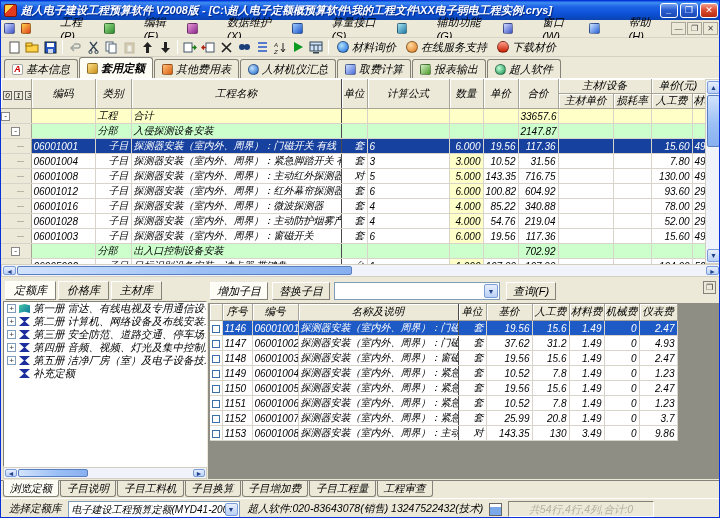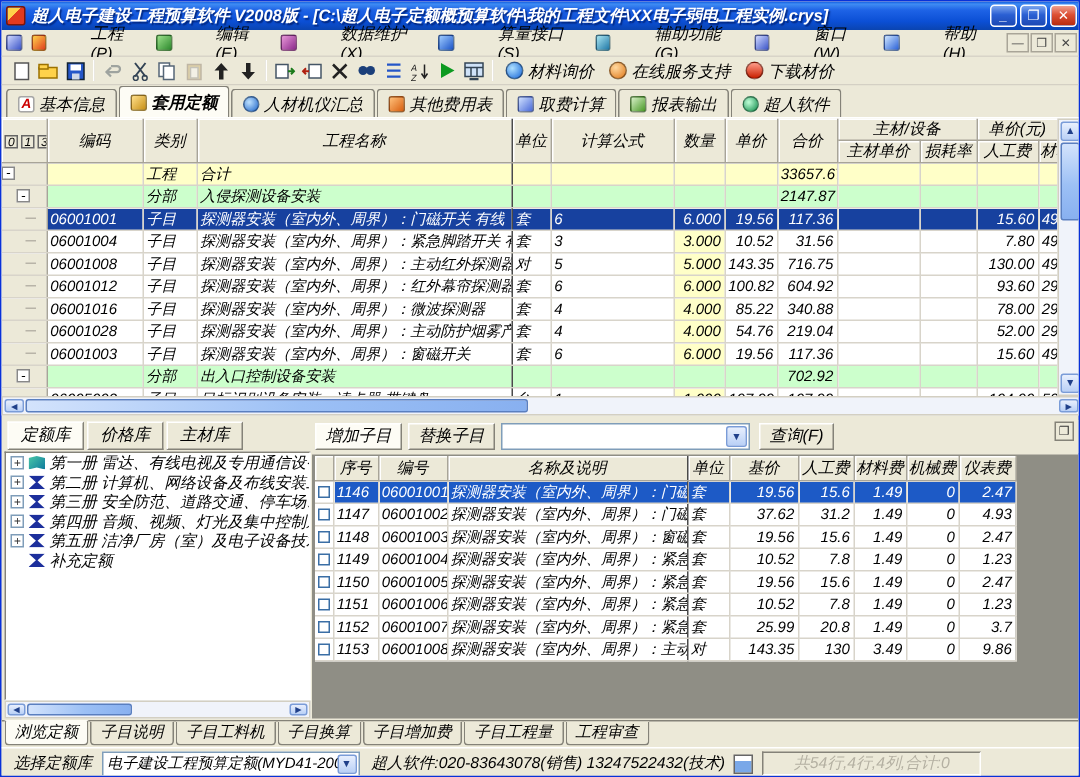--- a/index.html
+++ b/index.html
@@ -71,21 +71,21 @@
   #upper-grid tbody td{border-right:1px solid #d8d4ca;border-bottom:1px solid #d8d4ca;height:13px;
     padding:0 2px;white-space:nowrap;overflow:hidden;color:#000;}
   #upper-grid td.c-outline{background:#ece9d8;border-right:1px solid #a8a498;padding:0;}
   .row-project td{background:#ffffc8;}
   .row-section td{background:#ccffcc;}
   .row-item td{background:#fff;}
   .row-item td.c-qty{background:#ffffc8;}
   .row-selected td, .row-selected td.c-qty{background:#17419f !important;color:#fff !important;}
   .row-selected td.c-outline{background:#ece9d8 !important;}
   td.num{text-align:right;}
-  td.ctr{text-align:left;}
+  td.ctr{text-align:right;}
   td.c-name{border-right:1px solid #4a4a4a !important;}
   .obox{display:inline-block;width:9px;height:9px;border:1px solid #888;background:#fff;
     font-size:9px;line-height:7px;text-align:center;vertical-align:middle;color:#000;}
   .lvlbox{display:inline-block;width:9px;height:9px;border:1px solid #666;background:#ece9d8;
     font-size:8px;line-height:8px;text-align:center;margin:0 1px;}
   .tree-dash{display:inline-block;width:7px;height:1px;background:#b8b4a8;vertical-align:middle;margin-left:16px;}
 
   
   .sb{position:absolute;background:#f0f3fa;border:1px solid #d3cfc2;}
   .sb-btn{position:absolute;background:linear-gradient(180deg,#e8effd,#b9d0f6);border:1px solid #7a9cd8;
@@ -327,26 +327,26 @@
   <div id="tabbar">
       <span class="ptab">
         <span class="ti ti-0">A</span>
         <span>基本信息</span>
       </span>
       <span class="ptab active">
         <span class="ti ti-1"></span>
         <span>套用定额</span>
       </span>
       <span class="ptab">
+        <span class="ti ti-2"></span>
+        <span>其他费用表</span>
+      </span>
+      <span class="ptab">
         <span class="ti ti-3"></span>
         <span>人材机仪汇总</span>
-      </span>
-      <span class="ptab">
-        <span class="ti ti-2"></span>
-        <span>其他费用表</span>
       </span>
       <span class="ptab">
         <span class="ti ti-4"></span>
         <span>取费计算</span>
       </span>
       <span class="ptab">
         <span class="ti ti-5"></span>
         <span>报表输出</span>
       </span>
       <span class="ptab">

